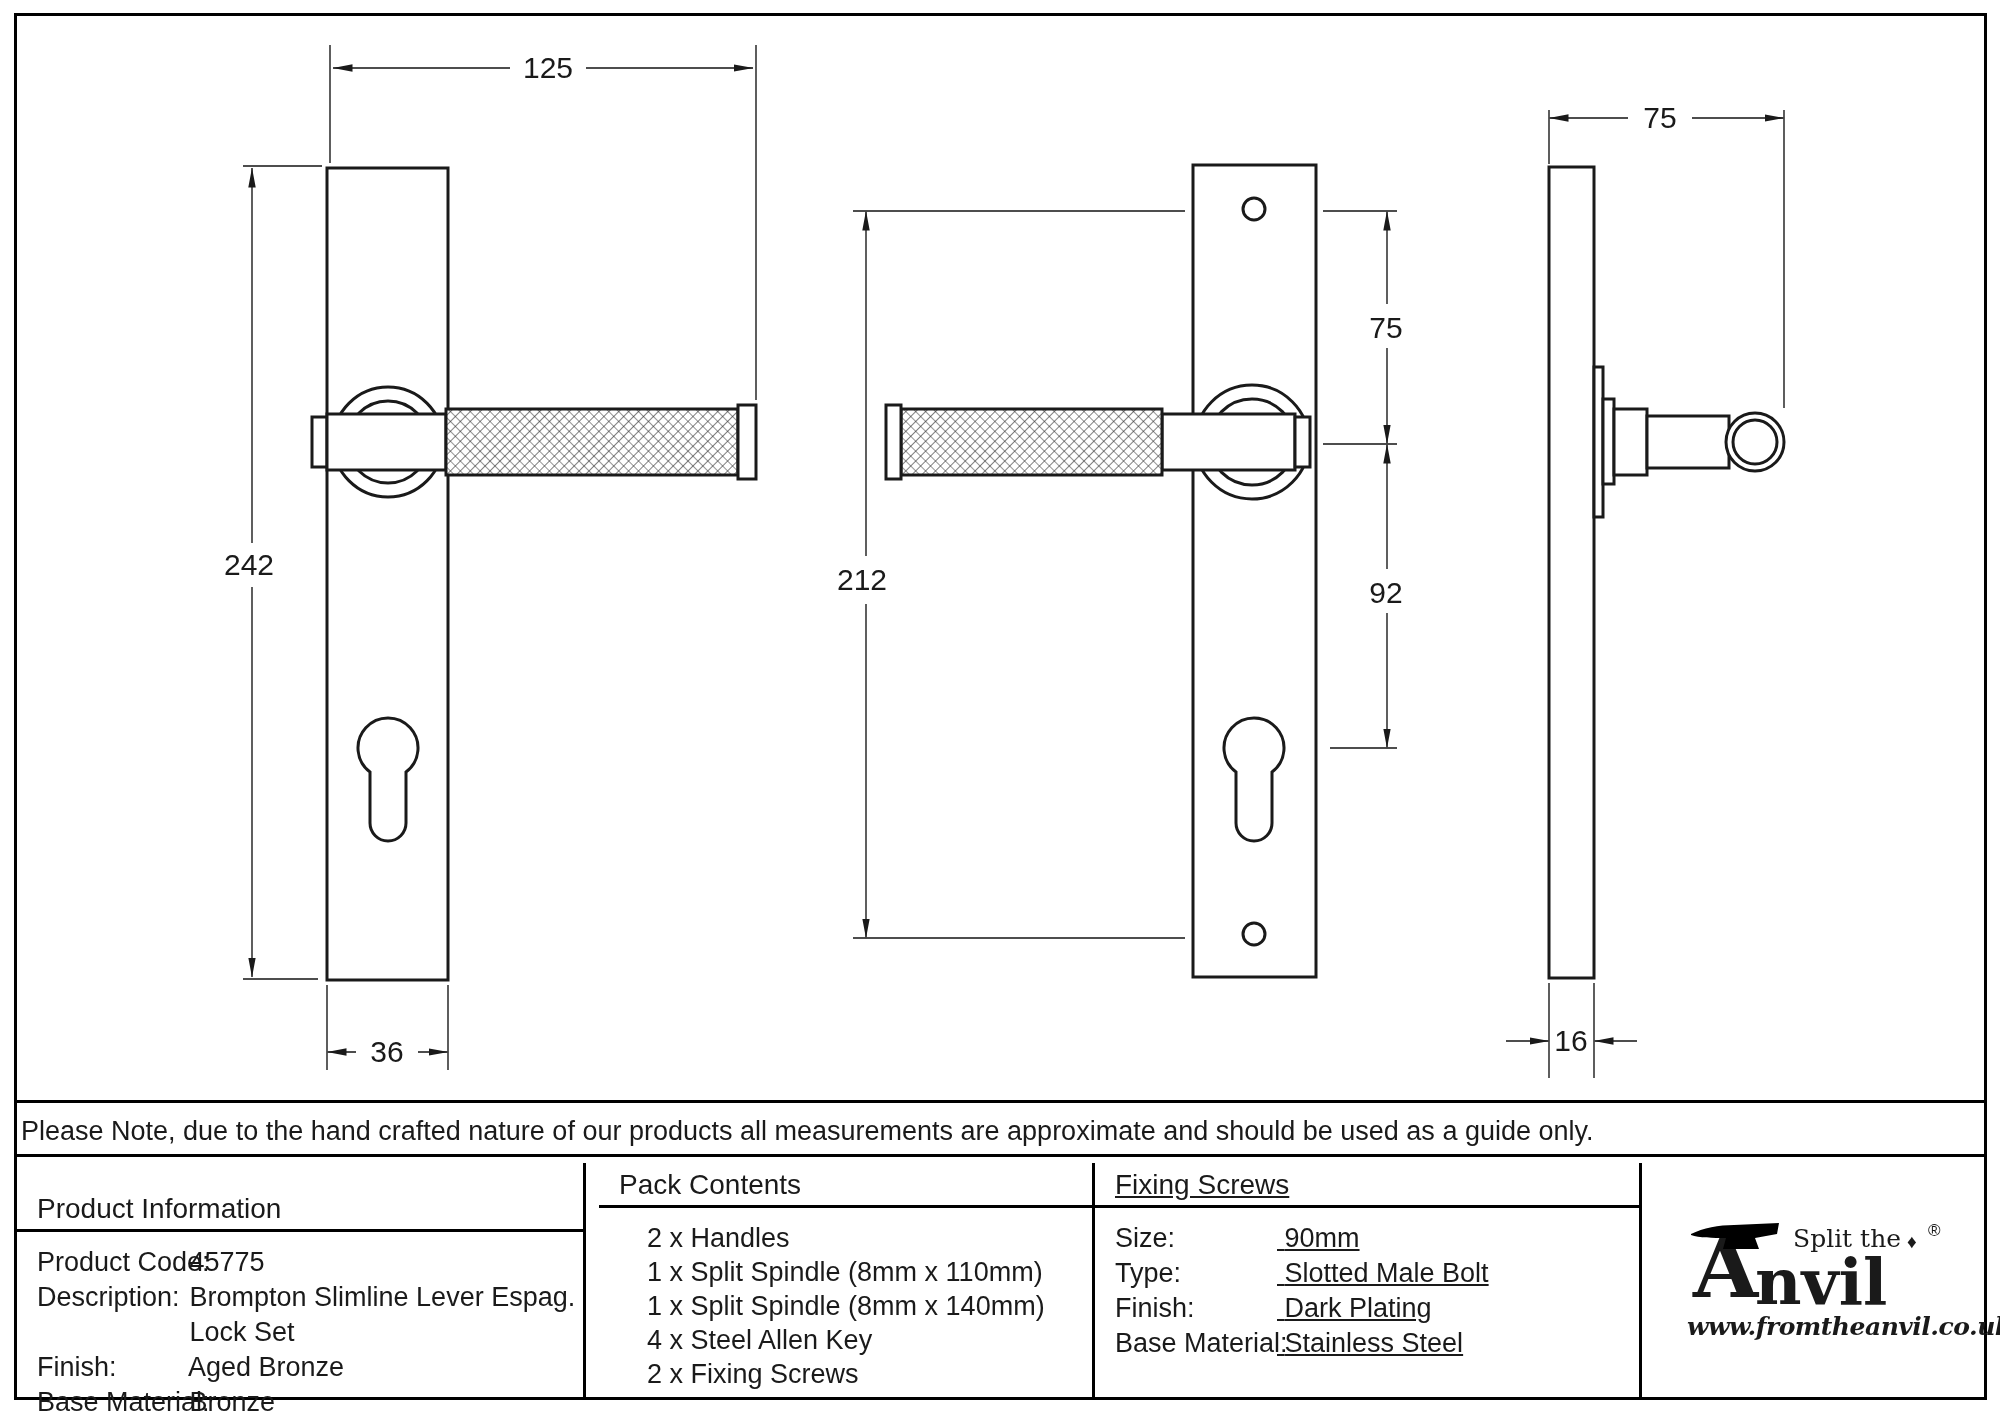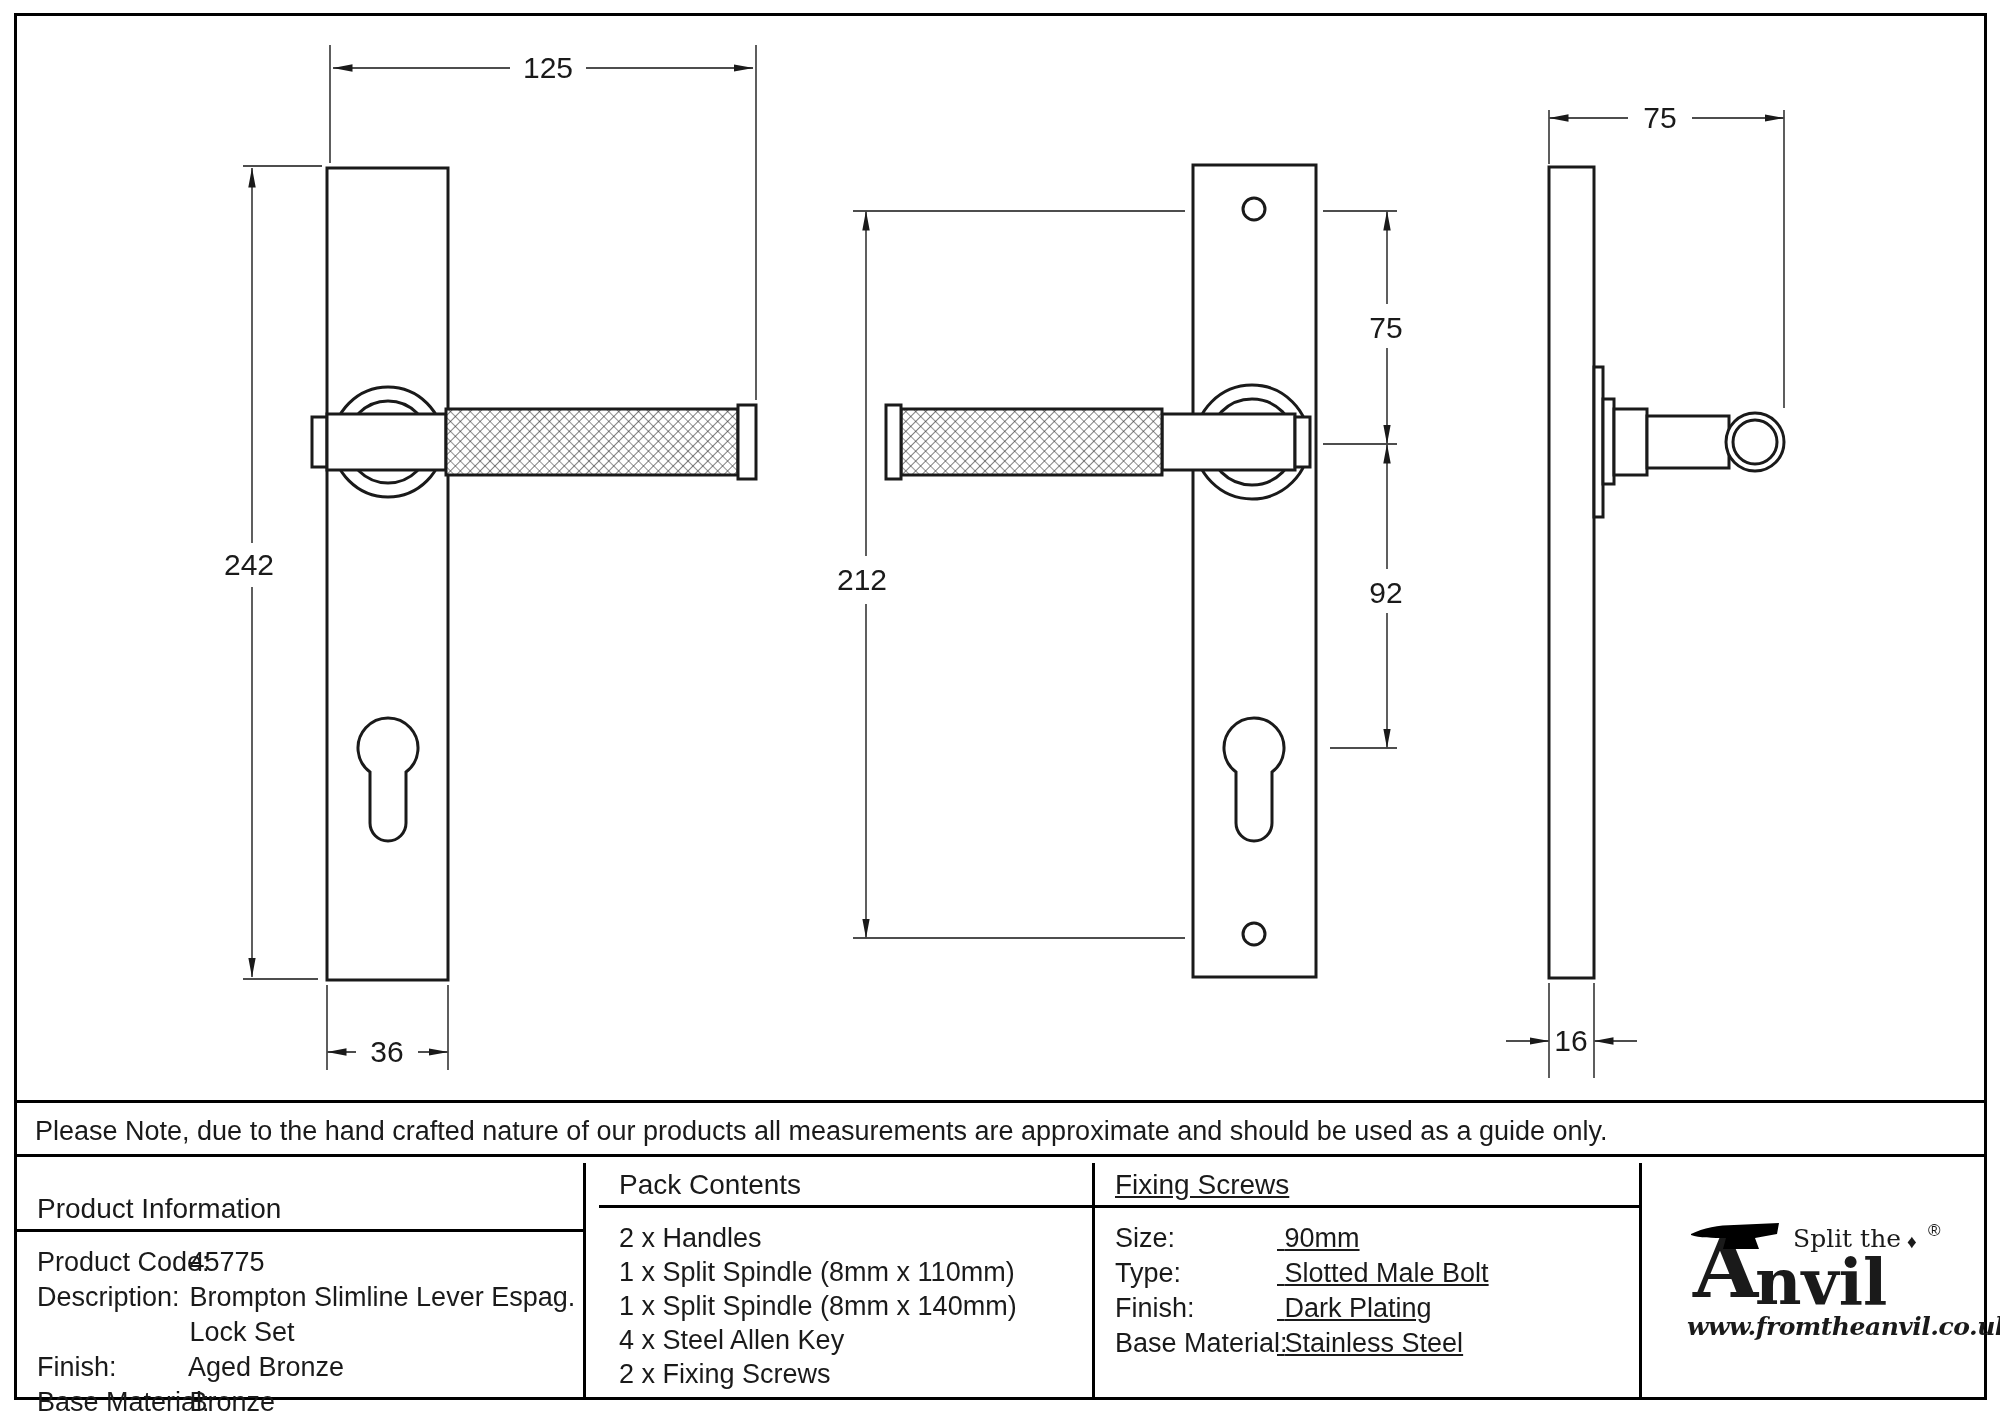--- a/index.html
+++ b/index.html
@@ -1,32 +1,32 @@
 <!DOCTYPE html>
 <html><head>
 <meta charset="utf-8">
 <style>
   html,body{margin:0;padding:0;background:#fff;}
   body{width:2000px;height:1415px;position:relative;font-family:"Liberation Sans",sans-serif;color:#1a1a1a;}
   .sheet{position:absolute;left:14px;top:13px;width:1967px;height:1381px;border:3px solid #000;background:#fff;}
   .drawing-area{position:absolute;left:0;top:0;width:1967px;height:1084px;}
   .note-row{position:absolute;left:0;top:1084px;width:1967px;height:57px;border-top:3px solid #000;border-bottom:3px solid #000;
-            font-size:27px;line-height:57px;padding-left:18px;box-sizing:border-box;white-space:nowrap;}
+            font-size:27px;line-height:57px;padding-left:4px;box-sizing:border-box;white-space:nowrap;}
   .spec-table{position:absolute;left:0;top:1147px;width:1967px;height:234px;}
   .col{position:absolute;top:0;height:234px;box-sizing:border-box;}
   .col-1{left:0;width:566px;margin-top:24px;}
   .col-2{left:566px;width:509px;border-left:3px solid #000;padding-left:13px;}
   .col-3{left:1075px;width:547px;border-left:3px solid #000;text-decoration:underline;}
   .col-4{left:1622px;width:345px;border-left:3px solid #000;display:flex;align-items:center;justify-content:center;}
   .cell-header{height:36px;border-bottom:3px solid #000;font-size:28px;padding:6px 0 0 20px;}
   .cell-body{padding:16px 0 0 20px;font-size:27px;}
   .kv{margin-bottom:7px;line-height:28px;white-space:nowrap;}
   .kv .k{display:inline-block;width:145px;vertical-align:top;}
   .col-3 .kv .k{width:162px;}
-  .item{margin-bottom:6px;line-height:28px;white-space:nowrap;}
+  .item{margin-bottom:6px;line-height:28px;white-space:nowrap;margin-left:28px;}
   
   .logo{position:relative;width:264px;height:116px;}
   .logo-a{position:absolute;left:12px;top:4px;font:bold 84px "DejaVu Serif",serif;line-height:1;}
   .logo-nvil{position:absolute;left:74px;top:28px;font:bold 64px "DejaVu Serif",serif;line-height:1;}
   .logo-prefix{position:absolute;left:112px;top:4px;font:normal 25px "DejaVu Serif",serif;line-height:1;}
   .logo-diamond{position:absolute;left:226px;top:10px;font-size:19px;line-height:1;}
   .logo-reg{position:absolute;left:247px;top:0px;font-size:17px;line-height:1;}
   .logo-anvil-glyph{position:absolute;left:8px;top:0px;}
   .logo-url{position:absolute;left:6px;top:90px;font:bold italic 25px "DejaVu Serif",serif;letter-spacing:-0.5px;white-space:nowrap;}
   svg text{font-family:"Liberation Sans",sans-serif;font-size:30px;fill:#1a1a1a;}

